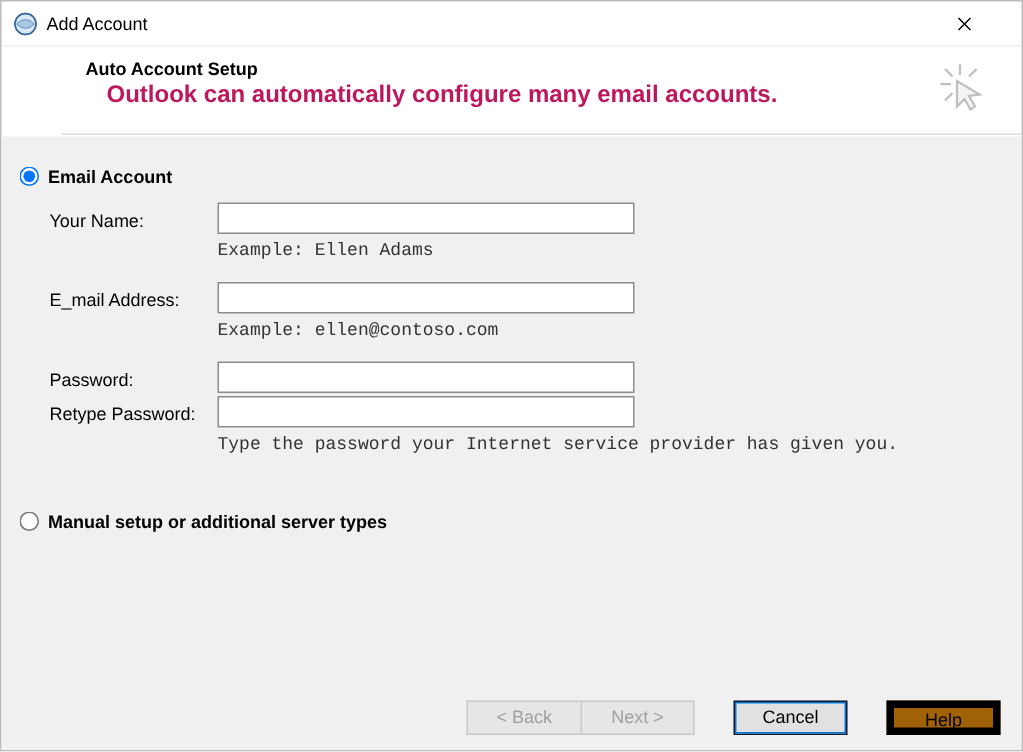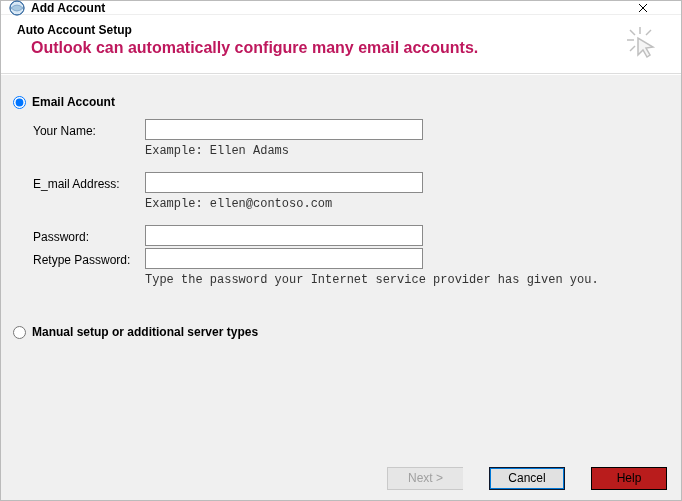--- a/index.html
+++ b/index.html
@@ -12,26 +12,25 @@
   }
   .window {
     width: 682px;
     height: 501px;
     border: 1px solid #bbb;
     display: flex;
     flex-direction: column;
     background: #fff;
   }
   .titlebar {
-    height: 14px;
+    height: 30px;
     display: flex;
     align-items: center;
     padding: 0 16px 0 8px;
     border-bottom: 1px solid #eee;
-    font-weight: bold;
   }
   .titlebar .app-icon {
     width: 16px; height: 16px;
     margin-right: 6px;
     display: inline-flex;
     align-items: center; justify-content: center;
   }
   .titlebar .title {
     flex: 1;
     font-size: 12px;
@@ -40,20 +39,21 @@
     width: 45px; height: 30px;
     display: flex; align-items: center; justify-content: center;
   }
   .titlebar .win-btn svg { stroke: #000; }
 
   .header {
     padding: 8px 16px 14px 16px;
     display: flex;
     align-items: flex-start;
     border-bottom: 1px solid #ddd;
+    margin-left: 40px;
   }
   .header-text { flex: 1; }
   .header-title {
     font-weight: 700;
     font-size: 12px;
     margin-bottom: 2px;
   }
   .header-sub {
     font-size: 16px;
     margin-left: 14px;
@@ -70,21 +70,21 @@
   .body {
     flex: 1;
     background: #f0f0f0;
     border-top: 1px solid #fff;
     padding: 20px 20px 0 12px;
     overflow: hidden;
   }
 
   .radio-row {
     display: flex;
-    align-items: center;
+    align-items: flex-start;
     gap: 6px;
     margin-bottom: 10px;
   }
   .radio-row input[type=radio] {
     width: 13px; height: 13px;
     margin: 0;
   }
   .radio-label {
     font-weight: 700;
     font-size: 12px;
@@ -136,22 +136,22 @@
     justify-content: flex-end;
     padding: 0 14px;
     gap: 8px;
   }
   .btn-gap-left { width: 10px; }
   button.wiz {
     width: 76px;
     height: 23px;
     font-family: inherit;
     font-size: 12px;
-    border: 1px solid #000000;
-    background: #b91c1c;
+    border: 5px solid #000000;
+    background: #a16207;
     cursor: pointer;
   }
   button.wiz:disabled {
     color: #a0a0a0;
     cursor: default;
     border: 1px solid #c9c9c9;
     background: #e6e6e6;
   }
   button.wiz.default {
     border: 1px solid #0f172a;
@@ -229,20 +229,21 @@
 
     <div class="radio-row option2">
       <input type="radio" name="setup" style="">
       <span class="radio-label">Manual setup or additional server types</span>
     </div>
 
   </div>
 
   <div class="footer">
     <div class="btn-pair">
+      <button class="wiz" disabled="">&lt; Back</button>
       <button class="wiz" disabled="">Next &gt;</button>
     </div>
     <span class="btn-gap-left"></span>
     <button class="wiz default">Cancel</button>
     <span class="btn-gap-left"></span>
     <button class="wiz">Help</button>
   </div>
 
 </div>
 

